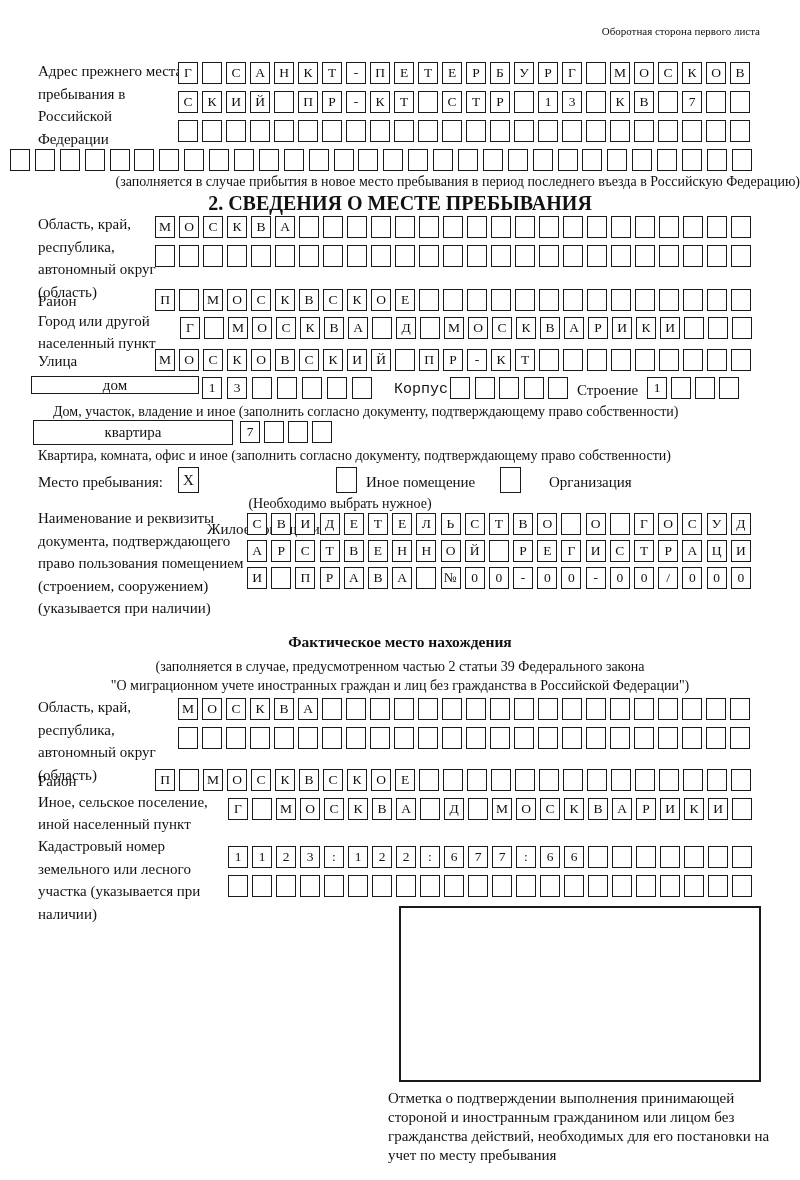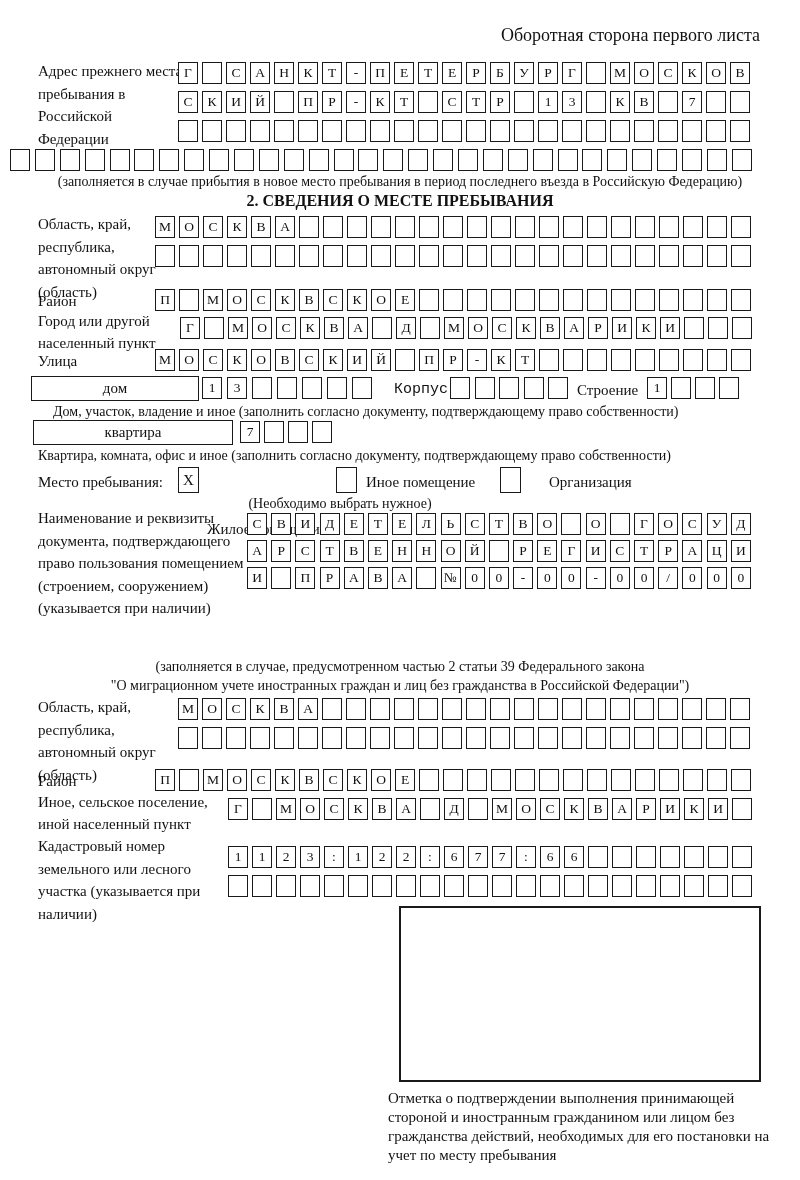--- a/index.html
+++ b/index.html
@@ -2,22 +2,22 @@
 <html><head>
 <meta charset="utf-8">
 <style>
   html,body{margin:0;padding:0;background:#ffffff;}
   .page{
     position:relative;width:800px;height:1180px;background:#fff;
     font-family:"Liberation Serif","DejaVu Serif",serif;color:#111;overflow:hidden;
   }
   .abs{position:absolute;}
   .lbl{font-size:15px;line-height:1.5;}
-  .title{font-size:18px;}
-  .h2{font-size:16px;font-weight:bold;text-align:center;left:0;width:800px;}
+  .title{font-size:11px;}
+  .h2{font-size:20px;font-weight:bold;text-align:center;left:0;width:800px;}
   .h3{font-size:15.5px;font-weight:bold;text-align:center;left:0;width:800px;}
   .note{font-size:14px;text-align:center;left:0;width:800px;}
   .caption{font-size:14px;}
   .boxrow{display:flex;gap:4px;}
   .cell{
     width:20px;height:22px;box-sizing:border-box;border:1.6px solid #1a1a1a;
     display:flex;align-items:center;justify-content:center;
     font-size:13.5px;line-height:1;flex:0 0 auto;background:#fff;
   }
   .widebox{
@@ -141,21 +141,21 @@
       <div class="cell"></div>
       <div class="cell"></div>
       <div class="cell"></div>
       <div class="cell"></div>
       <div class="cell"></div>
       <div class="cell"></div>
       <div class="cell"></div>
       <div class="cell"></div>
       <div class="cell"></div>
     </div>
-  <div class="abs note" style="top:174px;">(заполняется в случае прибытия в новое место пребывания в период последнего въезда в Российскую Федерацию)</div>
+  <div class="abs note" style="top:174px;text-align:right;">(заполняется в случае прибытия в новое место пребывания в период последнего въезда в Российскую Федерацию)</div>
 
   <div class="abs h2" style="top:192px;">2. СВЕДЕНИЯ О МЕСТЕ ПРЕБЫВАНИЯ</div>
 
   <div class="abs lbl" style="left:38px;top:213px;width:118px;">Область, край, республика, автономный округ (область)</div>
   <div class="abs boxrow" style="left:155px;top:216px;">
       <div class="cell">М</div>
       <div class="cell">О</div>
       <div class="cell">С</div>
       <div class="cell">К</div>
       <div class="cell">В</div>
@@ -287,21 +287,21 @@
       <div class="cell"></div>
       <div class="cell"></div>
       <div class="cell"></div>
       <div class="cell"></div>
       <div class="cell"></div>
       <div class="cell"></div>
       <div class="cell"></div>
       <div class="cell"></div>
     </div>
 
-  <div class="abs widebox" style="left:31px;top:376px;width:168px;height:25px;">дом</div>
+  <div class="abs widebox" style="left:31px;top:376px;width:168px;height:18px;">дом</div>
   <div class="abs boxrow" style="left:202px;top:377px;gap:5px;">
       <div class="cell">1</div>
       <div class="cell">3</div>
       <div class="cell"></div>
       <div class="cell"></div>
       <div class="cell"></div>
       <div class="cell"></div>
       <div class="cell"></div>
     </div>
   <div class="abs lbl" style="left:394px;top:379px;font-family:Liberation Mono, monospace;">Корпус</div>
@@ -403,20 +403,21 @@
       <div class="cell">0</div>
       <div class="cell">-</div>
       <div class="cell">0</div>
       <div class="cell">0</div>
       <div class="cell">/</div>
       <div class="cell">0</div>
       <div class="cell">0</div>
       <div class="cell">0</div>
     </div>
 
+  <div class="abs h3" style="top:633px;">Фактическое место нахождения</div>
   <div class="abs note" style="top:659px;">(заполняется в случае, предусмотренном частью 2 статьи 39 Федерального закона</div>
   <div class="abs note" style="top:678px;">"О миграционном учете иностранных граждан и лиц без гражданства в Российской Федерации")</div>
 
   <div class="abs lbl" style="left:38px;top:696px;width:138px;">Область, край, республика, автономный округ (область)</div>
   <div class="abs boxrow" style="left:178px;top:698px;">
       <div class="cell">М</div>
       <div class="cell">О</div>
       <div class="cell">С</div>
       <div class="cell">К</div>
       <div class="cell">В</div>

